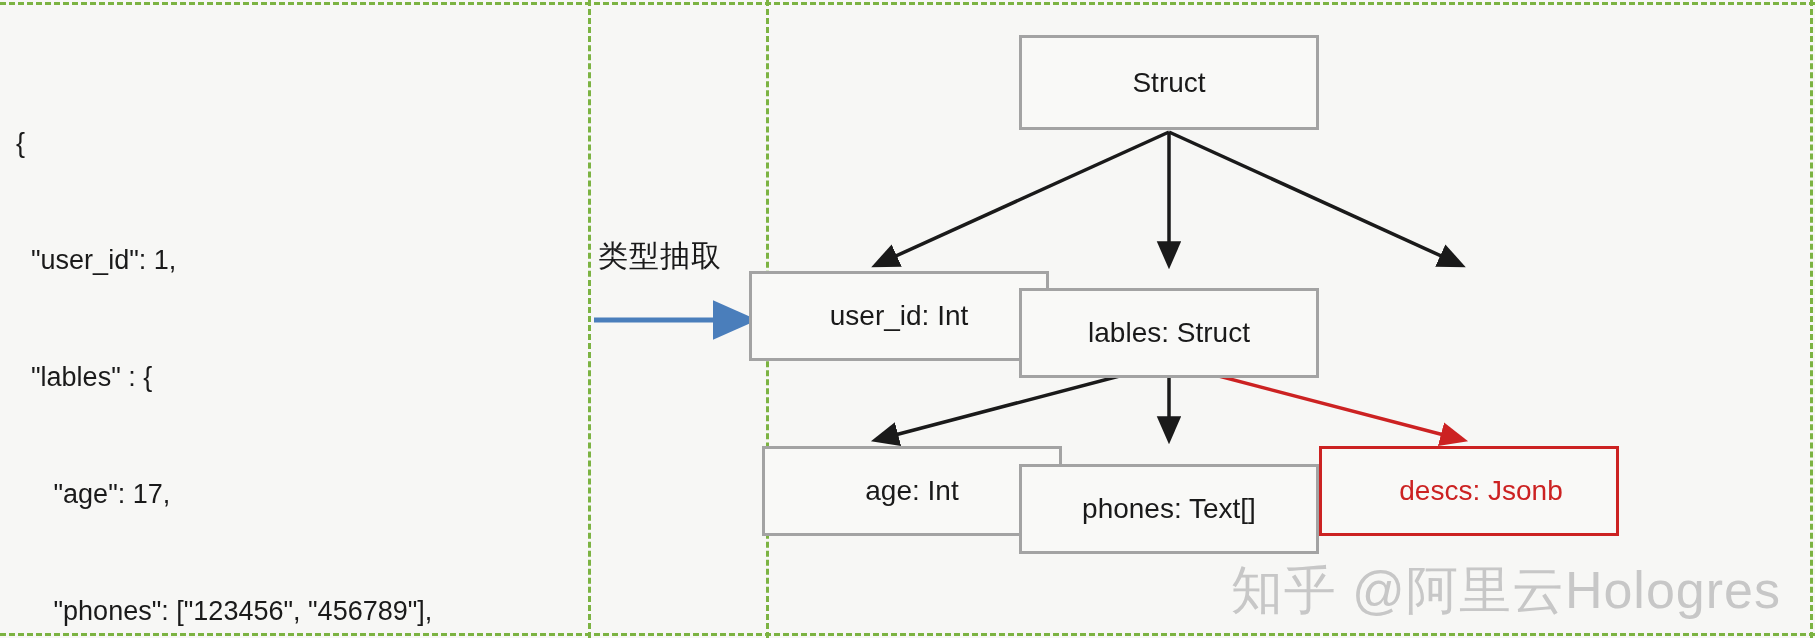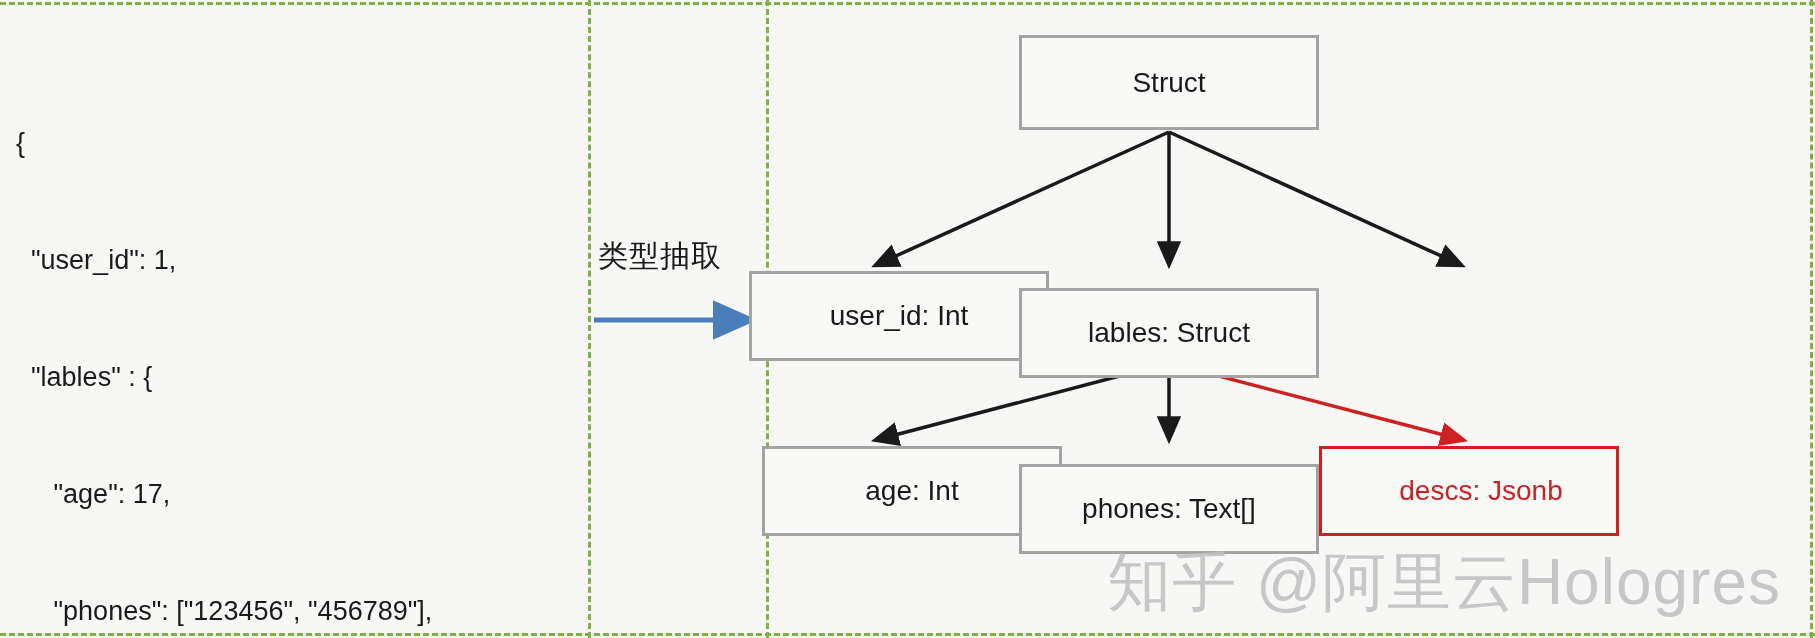--- a/index.html
+++ b/index.html
@@ -114,21 +114,21 @@
   #node-user-name   { left: 553px; top: 271px; width: 300px; height: 90px; }
   #node-age         { left: -48px; top: 446px; width: 300px; height: 90px; margin-left: 44px; }
   #node-phones      { left: 253px; top: 464px; width: 300px; height: 90px; }
   #node-descs       { left: 553px; top: 446px; width: 300px; height: 90px; padding-left: 24px; }
 
   
   #watermark {
     position: absolute;
     right: 34px;
     bottom: 12px;
-    font-size: 64px;
+    font-size: 52px;
     color: #bfbfbf;
     opacity: 0.85;
     white-space: nowrap;
     z-index: 5;
     letter-spacing: 1px;
   }
 </style>
 </head>
 <body>
 

